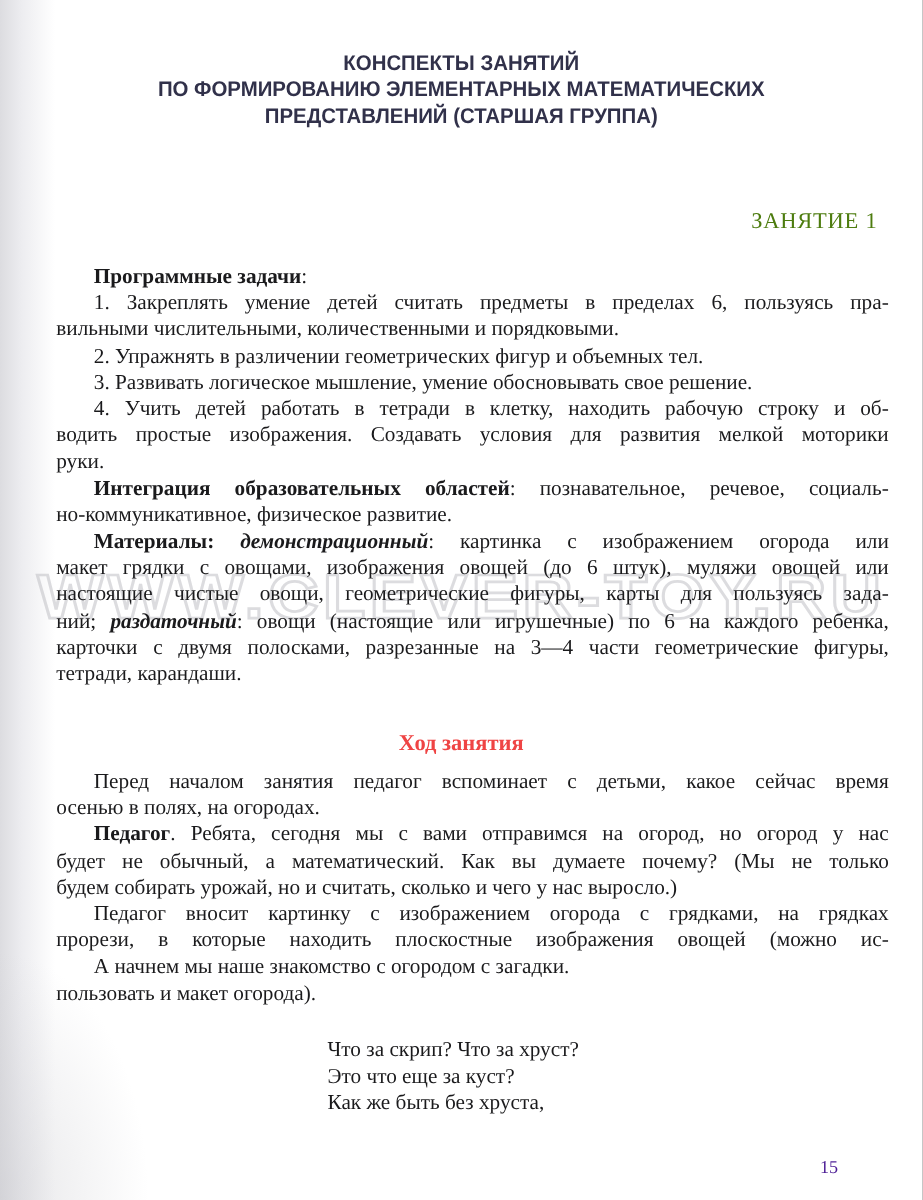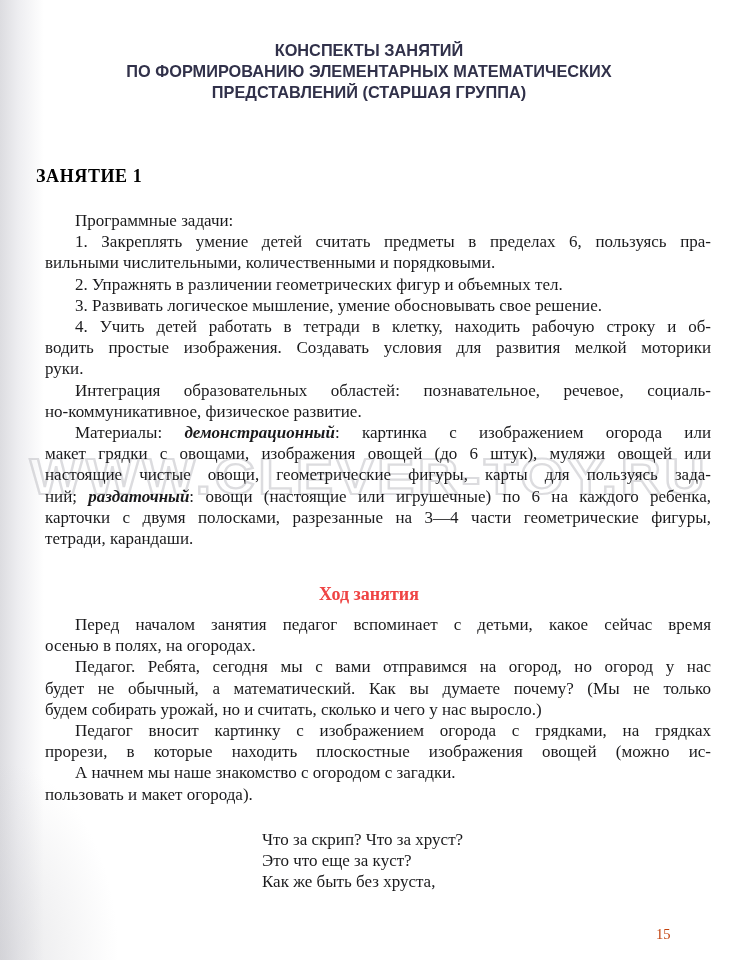--- a/index.html
+++ b/index.html
@@ -30,48 +30,48 @@
     font-family:"Liberation Sans", sans-serif;
     font-weight:bold;
     font-size:17px;line-height:21px;
     color:#31314a;
     transform:scaleX(.96);transform-origin:center top;
     z-index:2;
   }
 
   .lesson-heading{
     position:absolute;top:166px;left:36px;width:666px;
-    text-align:left;font-weight:bold;font-size:18px;letter-spacing:.6px;
-    color:#000000;z-index:2;
+    text-align:right;font-weight:normal;font-size:18px;letter-spacing:.6px;
+    color:#4d7c0f;z-index:2;
   }
 
   .col{position:absolute;left:45px;width:666px;z-index:2;}
   .b1{top:210px;}
   .b2{top:614px;}
 
   .ln{font-size:17px;line-height:21.2px;}
   .ln.j{text-align:justify;text-align-last:justify;}
   .ln.ind{padding-left:30px;}
-  .b{font-weight:normal;}
+  .b{font-weight:bold;}
   .i{}
   .bi{font-weight:bold;font-style:italic;}
 
   .flow-heading{
     position:absolute;top:584px;left:36px;width:666px;
     text-align:center;font-weight:bold;font-size:18px;color:#ef4444;z-index:2;
   }
 
   .poem{
     position:absolute;top:830px;left:262px;z-index:2;
   }
   .poem .ln{line-height:20.8px;}
 
   .page-number{
     position:absolute;top:926px;left:656px;
-    font-size:14.5px;color:#c2410c;z-index:2;
+    font-size:14.5px;color:#4c1d95;z-index:2;
   }
 
   .watermark{
     position:absolute;top:447px;left:0;width:738px;
     text-align:center;white-space:nowrap;
     font-family:"Liberation Sans", sans-serif;
     font-weight:bold;font-size:50px;line-height:60px;letter-spacing:3px;
     color:transparent;
     -webkit-text-stroke:2.2px #c0c0c5;
     opacity:.55;

